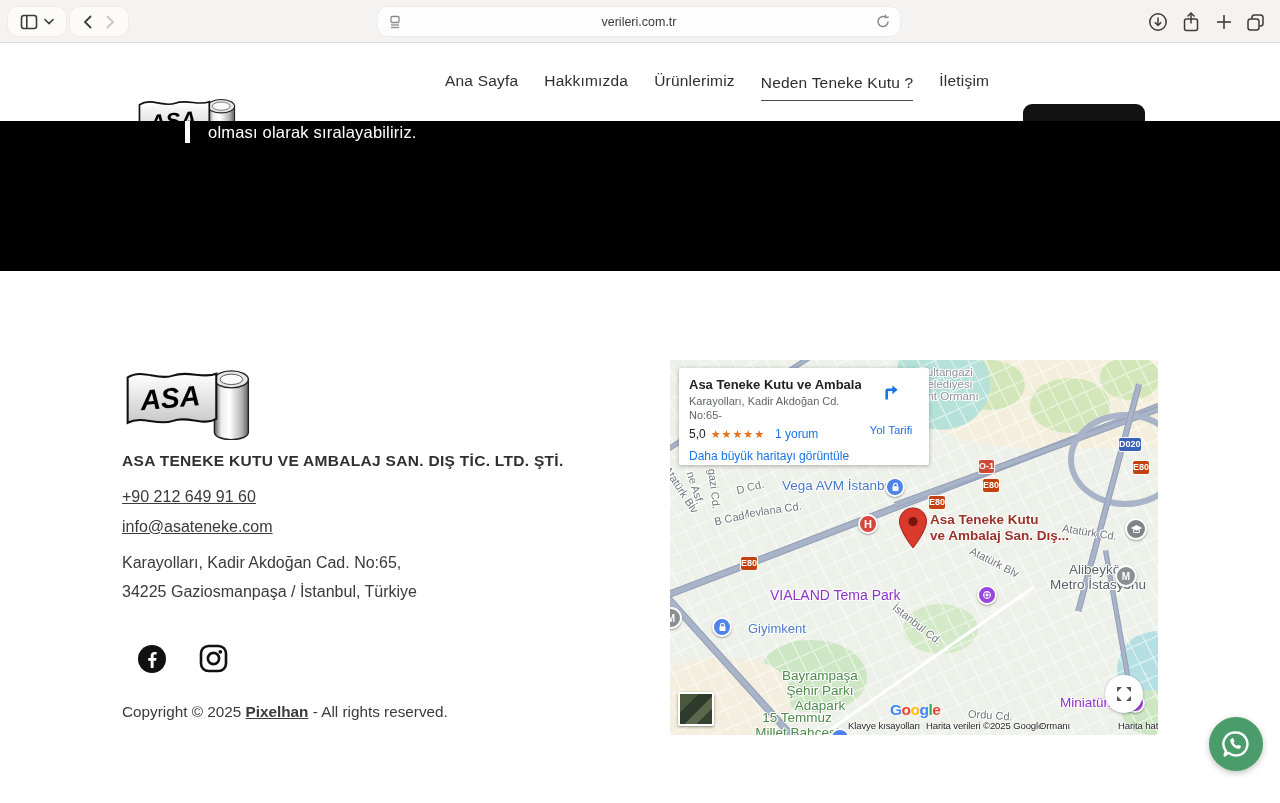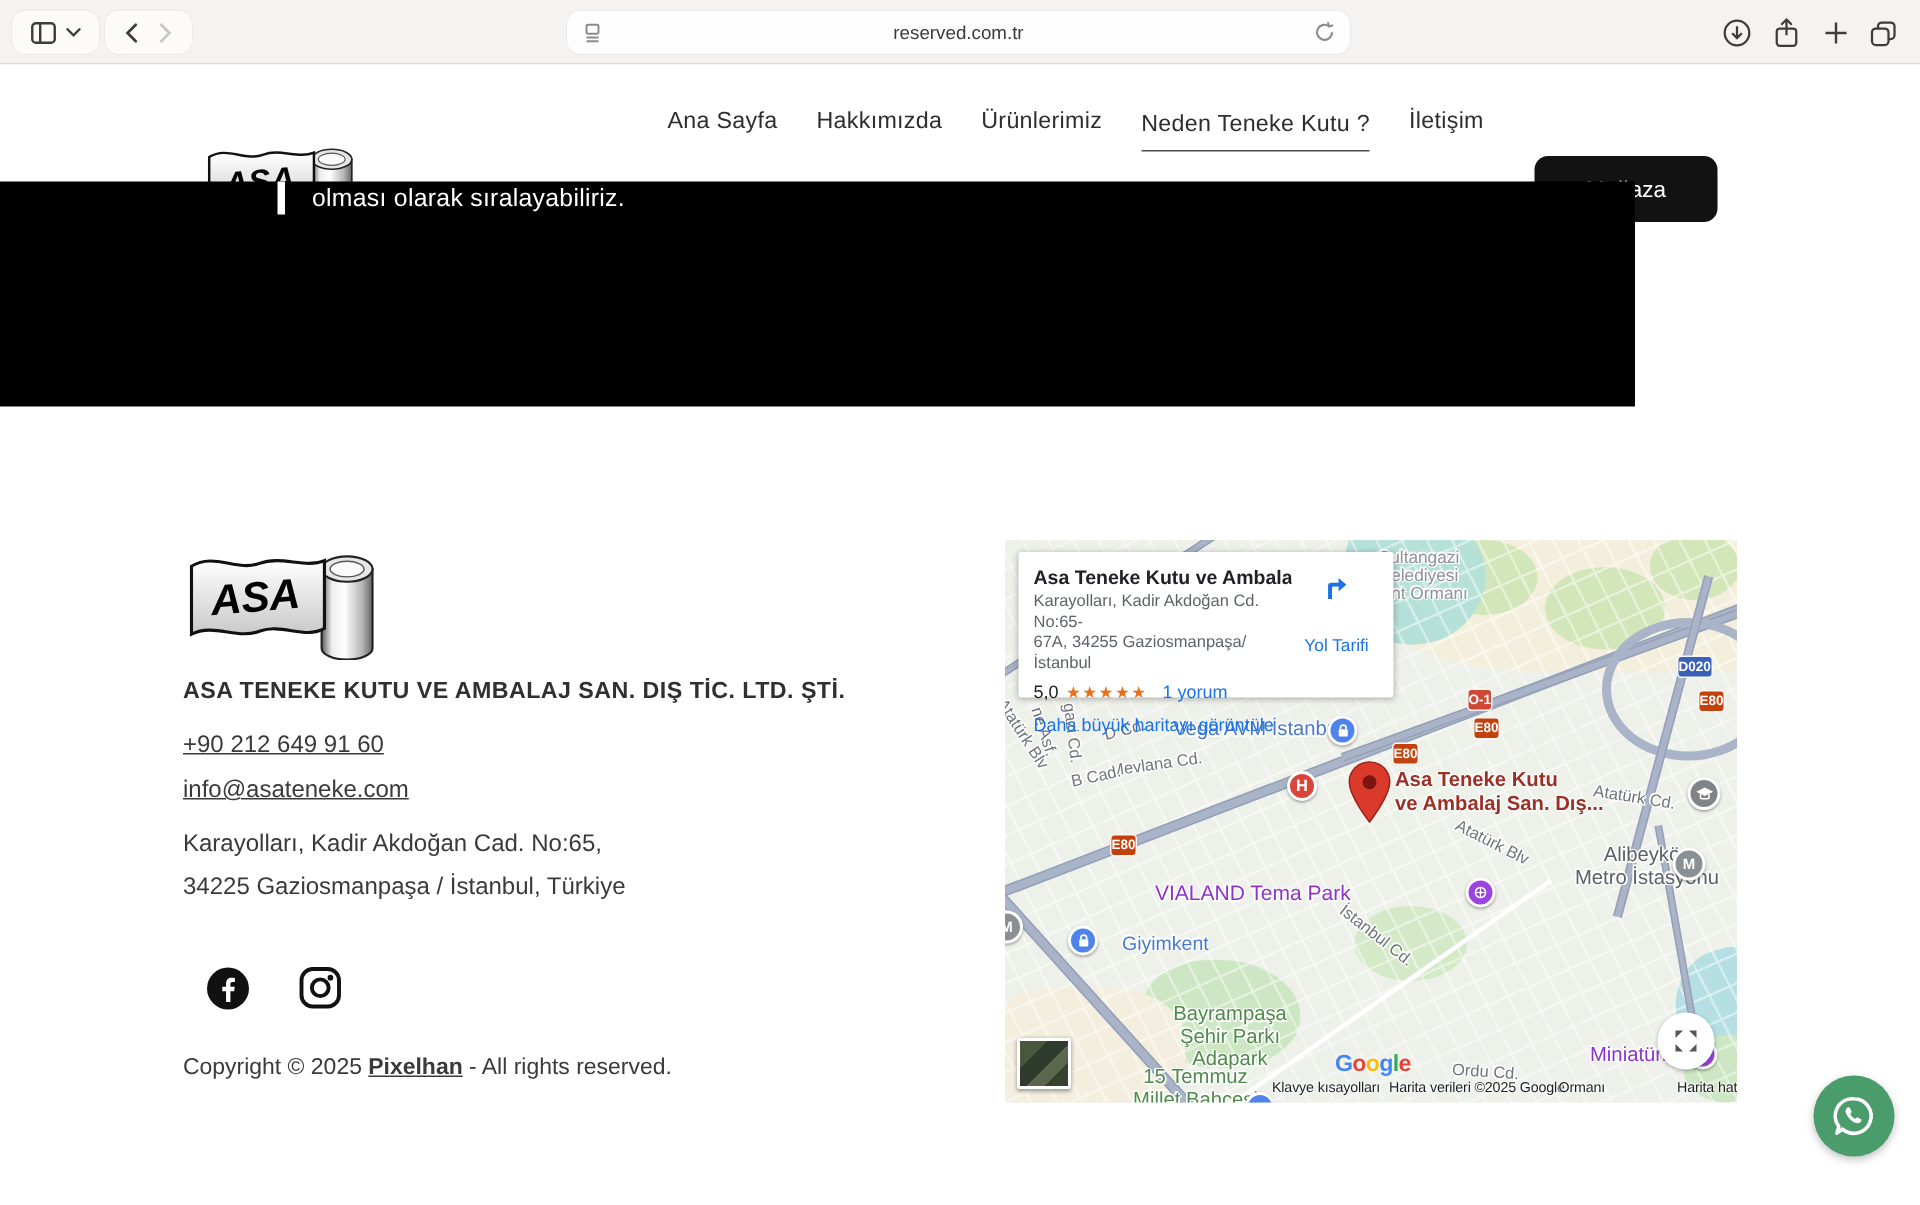--- a/index.html
+++ b/index.html
@@ -23,21 +23,21 @@
   .site-header { position:absolute; left:0; top:43px; width:1280px; height:78px; background:#fff; }
   .logo { display:block; }
   .main-nav { position:absolute; left:445px; top:0; height:78px; display:flex; align-items:center; gap:26px; }
   .nav-item { font-size:15.5px; font-weight:500; color:#2e2e2e; letter-spacing:.2px; cursor:pointer;
     padding-bottom:2px; }
   .nav-item.active { border-bottom:1.5px solid #4a4a4a; padding-bottom:8px; margin-bottom:-10px; }
   .store-btn { position:absolute; left:1023px; top:61px; width:122px; height:44px; background:#121212;
     color:#fff; border:none; border-radius:9px; font-size:15px; font-weight:500; font-family:inherit; cursor:pointer; }
 
   
-  .hero { position:absolute; left:0; top:121px; width:1090px; height:150px; background:#000; }
+  .hero { position:absolute; left:0; top:121px; width:1280px; height:150px; background:#000; }
   .hero-bar { position:absolute; left:185px; top:0; width:5px; height:22px; background:#fff; }
   .hero-text { position:absolute; left:208px; top:2px; color:#fff; font-size:16.5px; letter-spacing:.2px; }
 
   
   .company { position:absolute; left:122px; top:452px; font-size:15.5px; font-weight:bold; color:#303030; letter-spacing:.3px; }
   .f-link { position:absolute; left:122px; font-size:16px; color:#3a3a3a; text-decoration:underline; cursor:pointer; }
   .f-text { position:absolute; left:122px; font-size:16px; color:#3a3a3a; }
   .social { position:absolute; cursor:pointer; }
   .copyright { position:absolute; left:122px; top:703px; font-size:15.3px; color:#3a3a3a; }
   .copyright b { text-decoration:underline; cursor:pointer; }
@@ -106,21 +106,21 @@
     <svg width="9" height="14" viewBox="0 0 9 14" style="margin-left:8px;">
       <polyline points="1.5,1.5 7,7 1.5,12.5" fill="none" stroke="#c8c6c5" stroke-width="1.8" stroke-linecap="round"></polyline>
     </svg>
   </div>
   <div class="urlbar">
     <svg width="14" height="14" viewBox="0 0 14 14" style="margin-left:10px;">
       <rect x="3" y="1.5" width="8" height="6" rx="1" fill="none" stroke="#8a8a8a" stroke-width="1.3"></rect>
       <line x1="3" y1="10" x2="11" y2="10" stroke="#8a8a8a" stroke-width="1.3"></line>
       <line x1="3" y1="12.5" x2="11" y2="12.5" stroke="#8a8a8a" stroke-width="1.3"></line>
     </svg>
-    <span class="url-text">reserved.com.tr</span>
+    <span class="url-text">verileri.com.tr</span>
     <svg width="14" height="15" viewBox="0 0 14 15" style="margin-right:10px;">
       <path d="M12 7.5 a5 5 0 1 1 -2.2-4.1" fill="none" stroke="#8a8a8a" stroke-width="1.4"></path>
       <polyline points="9.2,0.8 10.1,3.6 12.8,2.8" fill="none" stroke="#8a8a8a" stroke-width="1.4"></polyline>
     </svg>
   </div>
   <div class="tb-icon" style="left:1145px;">
     <svg width="20" height="20" viewBox="0 0 20 20">
       <circle cx="10" cy="10" r="8.2" fill="none" stroke="#3c3c3c" stroke-width="1.5"></circle>
       <line x1="10" y1="5.5" x2="10" y2="13" stroke="#3c3c3c" stroke-width="1.5"></line>
       <polyline points="6.8,10.2 10,13.4 13.2,10.2" fill="none" stroke="#3c3c3c" stroke-width="1.5"></polyline>
@@ -320,21 +320,20 @@
   </svg>
   <div class="pin-label">
     <div>Asa Teneke Kutu</div>
     <div>ve Ambalaj San. Dış...</div>
   </div>
 
   <div class="map-card">
     <div class="mc-title">Asa Teneke Kutu ve Ambalaj S...</div>
     <div class="mc-addr">
       <div>Karayolları, Kadir Akdoğan Cd. No:65-</div>
-      <div>67A, 34255 Gaziosmanpaşa/İstanbul</div>
     </div>
     <div class="mc-rating-row">
       <span>5,0</span>
       <span class="mc-stars">★★★★★</span>
       <span class="mc-blue" style="margin-left:10px;">1 yorum</span>
     </div>
     <div class="mc-blue mc-link">Daha büyük haritayı görüntüle</div>
     <div class="mc-dir">
       <svg width="21" height="21" viewBox="0 0 24 24">
         <path d="M5 21 V11 q0 -2.5 2.5 -2.5 H13 V5 l6 5 -6 5 v-3.5 H9 q-1 0 -1 1 V21 Z" fill="#1a73e8"></path>

